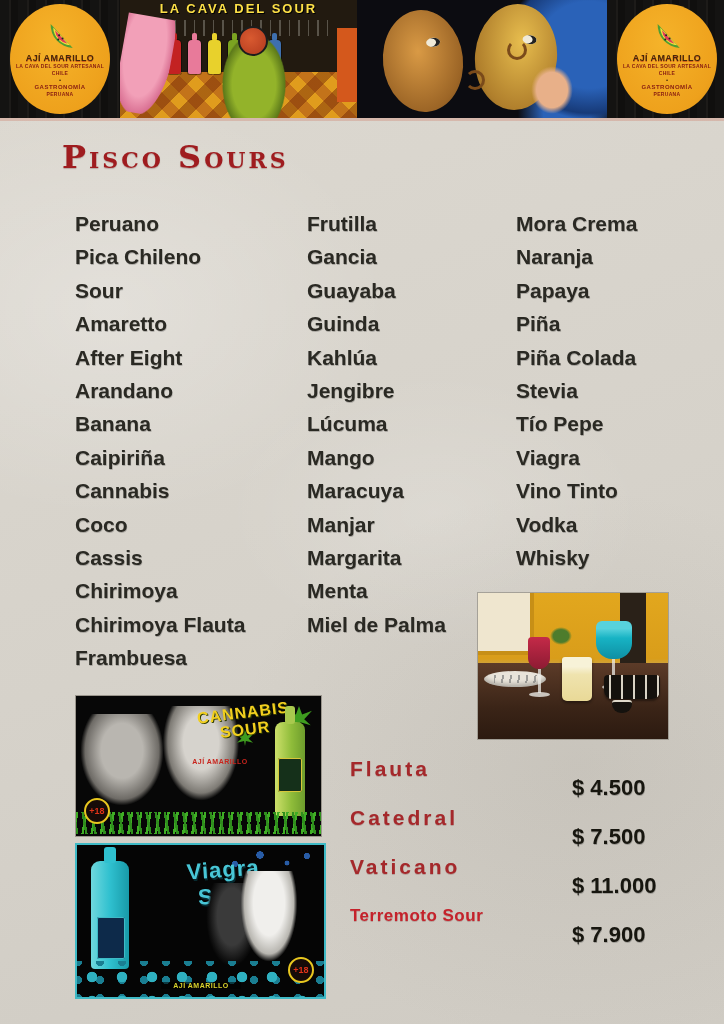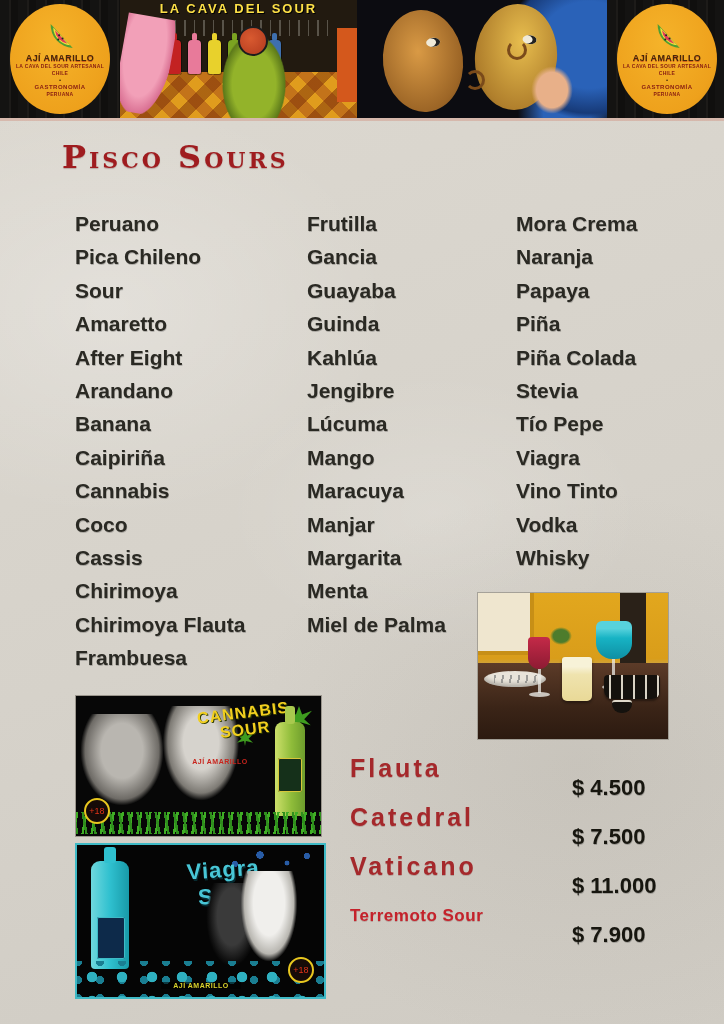--- a/index.html
+++ b/index.html
@@ -139,21 +139,21 @@
   .cn-bottle::before{content:"";position:absolute;left:10px;top:-16px;width:10px;height:18px;border-radius:3px;background:#a9c94e;}
   .cn-label{position:absolute;right:19px;top:62px;width:24px;height:34px;background:#15301a;border-radius:2px;
     box-shadow:inset 0 0 0 1px #d8c63a;}
   .cn-brand{position:absolute;left:104px;top:62px;width:80px;text-align:center;
     color:#c8241c;font-weight:bold;font-size:7px;letter-spacing:.5px;}
   .cn-grass{position:absolute;left:0;right:0;bottom:2px;height:22px;
     background:
       repeating-linear-gradient(80deg,#2f8f1d 0 2.5px,rgba(0,0,0,0) 2.5px 9px),
       repeating-linear-gradient(100deg,#3fae25 0 2.5px,rgba(0,0,0,0) 2.5px 9px);}
   .badge{position:absolute;width:22px;height:22px;border-radius:50%;border:2px solid #e8c71f;
-    background:#160b08;color:#e03318;font-weight:normal;font-size:9px;line-height:22px;text-align:center;}
+    background:#160b08;color:#e03318;font-weight:bold;font-size:9px;line-height:22px;text-align:center;}
   .cn-badge{left:8px;bottom:12px;}
 
   
   .promo-viagra{left:75px;top:843px;width:247px;height:152px;background:#050505;border:2px solid #3fbac6;}
   .vg-bottle{position:absolute;left:14px;top:16px;width:38px;height:108px;border-radius:9px 9px 4px 4px;
     background:linear-gradient(90deg,#6fd8de,#2fc0cf 50%,#189aa8);}
   .vg-bottle::before{content:"";position:absolute;left:13px;top:-14px;width:12px;height:16px;border-radius:3px;background:#2fc0cf;}
   .vg-label{position:absolute;left:20px;top:72px;width:28px;height:42px;background:#0d2a4a;border-radius:2px;
     box-shadow:inset 0 0 0 1px #3fbac6;}
   .vg-title{position:absolute;left:92px;top:12px;width:110px;text-align:center;transform:rotate(-4deg);
@@ -174,21 +174,21 @@
       radial-gradient(circle 9px,#2fb0c0 55%,rgba(0,0,0,0) 62%),
       radial-gradient(circle 7px,#1a7e92 55%,rgba(0,0,0,0) 62%);
     background-size:30px 24px,22px 18px;background-position:0 4px,12px 10px;}
   .vg-brand{position:absolute;left:84px;bottom:8px;width:80px;text-align:center;
     color:#d9d12c;font-weight:bold;font-size:7px;letter-spacing:.5px;background:rgba(0,0,0,.55);}
   .vg-badge{right:10px;bottom:14px;}
 
   
   .price-rows{position:absolute;left:350px;top:744px;width:330px;}
   .price-row{display:flex;align-items:center;height:49px;}
-  .price-name{width:222px;font-size:25px;font-weight:bold;color:#a5282b;letter-spacing:3px;
+  .price-name{width:222px;font-size:21px;font-weight:bold;color:#a5282b;letter-spacing:3px;
     text-shadow:0 1px 0 rgba(90,10,10,.2);}
   .price-value{font-size:22px;font-weight:bold;color:#17160f;text-shadow:.5px 1px 0 rgba(30,30,30,.25);margin-top:38px;}
   .price-row:last-child .price-name{color:#c5222b;letter-spacing:.5px;font-size:17px;}
 </style>
 </head>
 <body>
 
 <div class="page">
 
   <div class="header">

